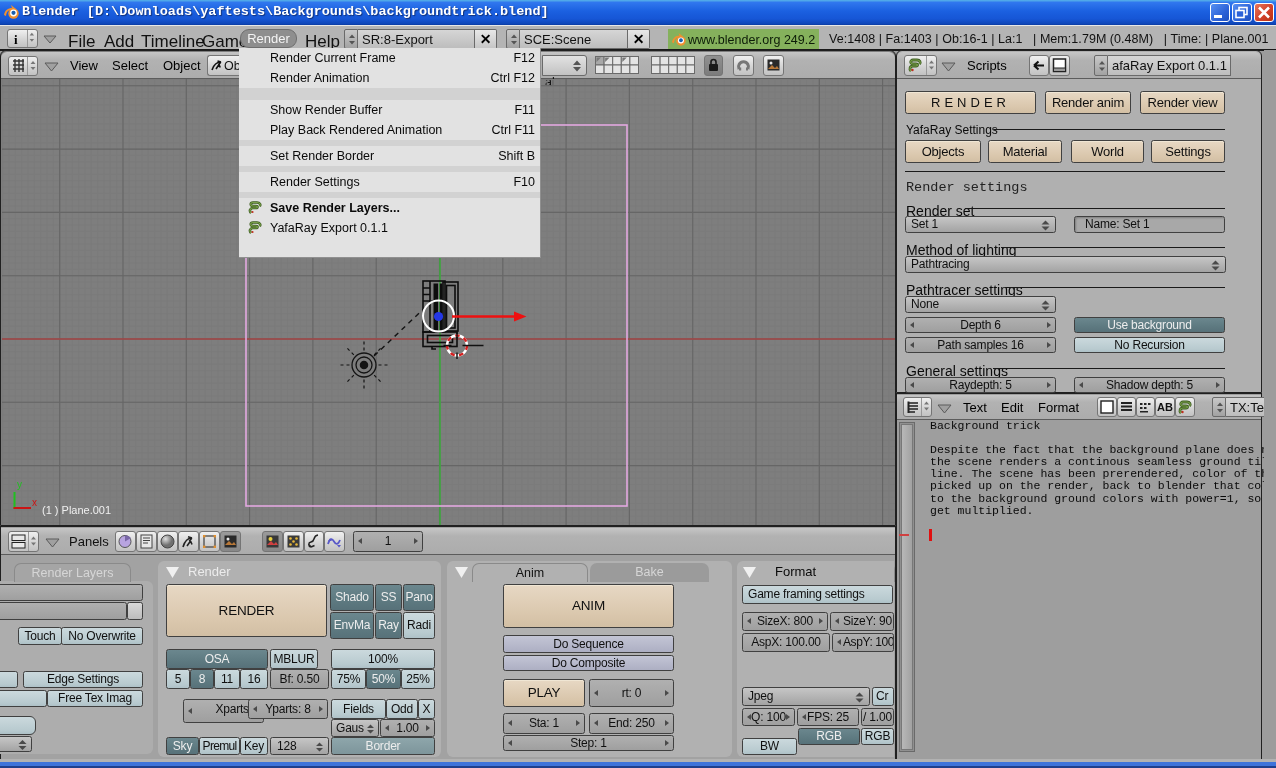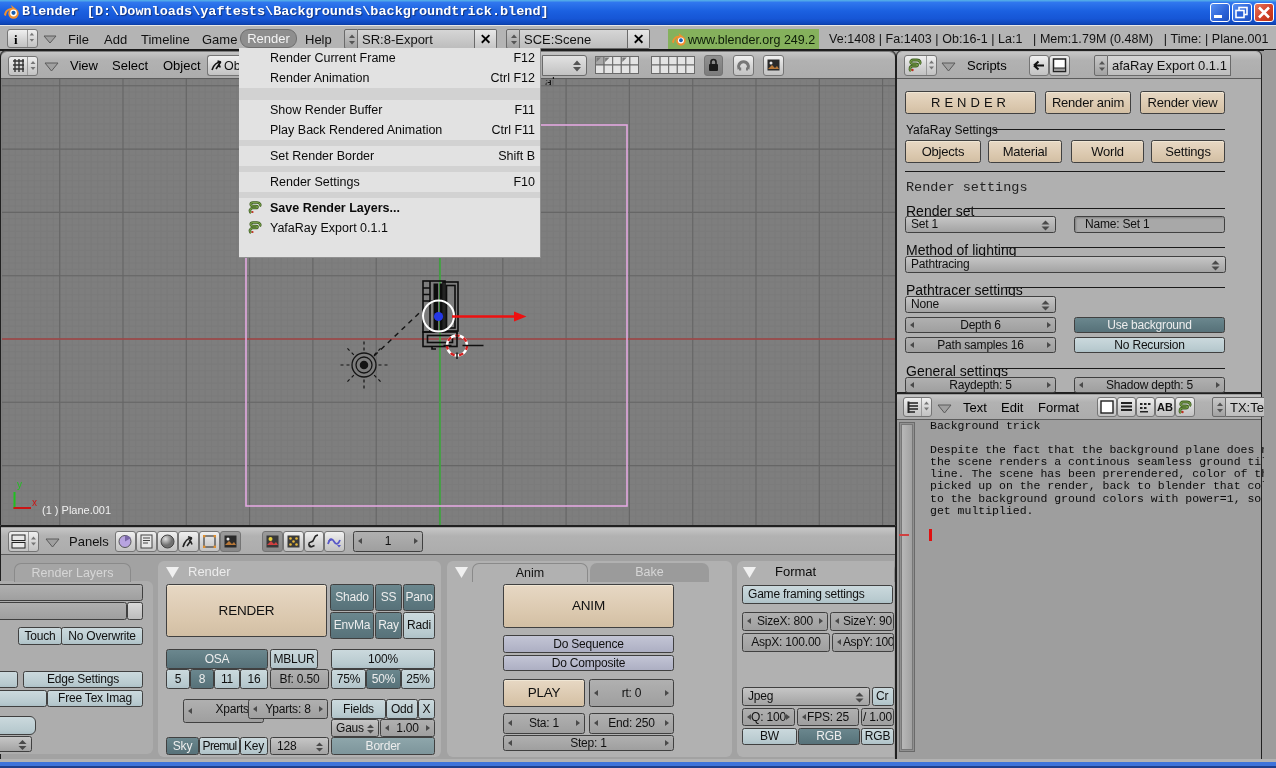--- a/index.html
+++ b/index.html
@@ -9,21 +9,21 @@
 
 #titlebar { left:0; top:0; width:1276px; height:25px;
   background:linear-gradient(#58b4e8 0%, #3077ee 10%, #1b60e0 45%, #1656d6 75%, #0e46b8 95%, #0a3aa0 100%); }
 #titletext { left:22px; top:4px; color:#fff; font-family:"Liberation Mono", monospace; font-weight:bold; font-size:13.5px; letter-spacing:0px; text-shadow:1px 1px 1px #12327a; white-space:nowrap; }
 .winbtn { top:3px; width:20px; height:19px; border:1px solid #fff; border-radius:3px; }
 .winbtn svg { position:absolute; left:0; top:0; }
 #btnmin, #btnmax { background:linear-gradient(135deg,#5690f2 0%, #2d63d8 60%, #1e4fc0 100%); }
 #btnclose { background:linear-gradient(135deg,#e8765a 0%, #d2412a 55%, #b83010 100%); }
 
 #infobar { left:0; top:25px; width:1276px; height:25px; background:#b4b4b4; border-top:1px solid #e8e8e8; }
-#infobar .menu { position:absolute; top:6px; font-size:13px; color:#111; }
+#infobar .menu { position:absolute; top:6px; font-size:17px; color:#111; }
 .ibtn { position:absolute; border:1px solid #757575; border-radius:3px; background:linear-gradient(#f0f0f0,#d2d2d2 60%,#c2c2c2); }
 .combo { position:absolute; height:20px; }
 .combo .ud { position:absolute; left:0; top:0; width:14px; height:20px; background:linear-gradient(#c8c8c8,#a2a2a2); border:1px solid #6a6a6a; border-radius:2px 0 0 2px; }
 .combo .fld { position:absolute; left:14px; top:0; height:20px; background:linear-gradient(#d6d6d6,#bdbdbd); border:1px solid #6a6a6a; border-left:none; font-size:13px; color:#111; padding:2px 0 0 4px; white-space:nowrap; overflow:hidden; }
 .combo .xb { position:absolute; top:0; width:22px; height:20px; background:linear-gradient(#e8e8e8,#c6c6c6); border:1px solid #6a6a6a; border-left:none; border-radius:0 2px 2px 0; color:#000; font-weight:bold; font-size:14px; text-align:center; line-height:18px; }
 
 .areahdr { position:absolute; background:linear-gradient(#c6c6c6,#b2b2b2 30%,#acacac); }
 
 .b { position:absolute; font-size:12px; color:#101010; text-align:center; border:1px solid #404040; border-radius:2.5px; overflow:hidden; white-space:nowrap; letter-spacing:-0.2px; }
 .beige { background:linear-gradient(#e7d8c4,#dac7ad 70%,#d2bfa4); box-shadow:inset 0 1px 0 #f0e6d4; }
@@ -542,21 +542,21 @@
   <div class="b num arrL" style="left:829px; top:85px; width:64px; height:19px; line-height:17px; text-align:left; padding-left:12px;">SizeY: 90</div>
   <div class="b num" style="left:741px; top:106px; width:88px; height:19px; line-height:17px;">AspX: 100.00</div>
   <div class="b num arrL" style="left:831px; top:106px; width:62px; height:19px; line-height:17px; text-align:left; padding-left:10px; letter-spacing:-0.4px;">AspY: 100</div>
   <div class="b drop" style="left:741px; top:160px; width:128px; height:19px; line-height:17px; padding-left:5px;">Jpeg<svg class="abs" style="right:4px; top:3px;" width="11" height="13">
         <path d="M1.5 5.5 l4-4 4 4 Z M1.5 7.5 l4 4 4-4 Z" fill="#4a4a4a"></path>
       </svg></div>
   <div class="b lblue" style="left:871px; top:160px; width:22px; height:19px; line-height:17px; text-align:left; padding-left:3px;">Cr</div>
   <div class="b num arrL arrR" style="left:741px; top:181px; width:53px; height:18px; line-height:16px;">Q: 100</div>
   <div class="b num arrL" style="left:796px; top:181px; width:62px; height:18px; line-height:16px;">FPS: 25</div>
   <div class="b num" style="left:860px; top:181px; width:33px; height:18px; line-height:16px;">/ 1.00</div>
-  <div class="b lblue" style="left:741px; top:201px; width:55px; height:17px; line-height:15px;">BW</div>
+  <div class="b lblue" style="left:741px; top:211px; width:55px; height:17px; line-height:15px;">BW</div>
   <div class="b dteal" style="left:797px; top:201px; width:62px; height:17px; line-height:15px;">RGB</div>
   <div class="b lblue" style="left:860px; top:201px; width:33px; height:17px; line-height:15px;">RGB</div>
 </div>
 
 <div class="abs" style="left:1264px; top:50px; width:12px; height:712px; background:#9c9c9c;"></div>
 
 <div class="abs" style="left:0; top:759px; width:1276px; height:4px; background:#b2b2b2;"></div>
 <div class="abs" style="left:0; top:762px; width:1276px; height:4px; background:#3e73da;"></div>
 <div class="abs" style="left:0; top:766px; width:1276px; height:2px; background:#1f3f8c;"></div>
 

